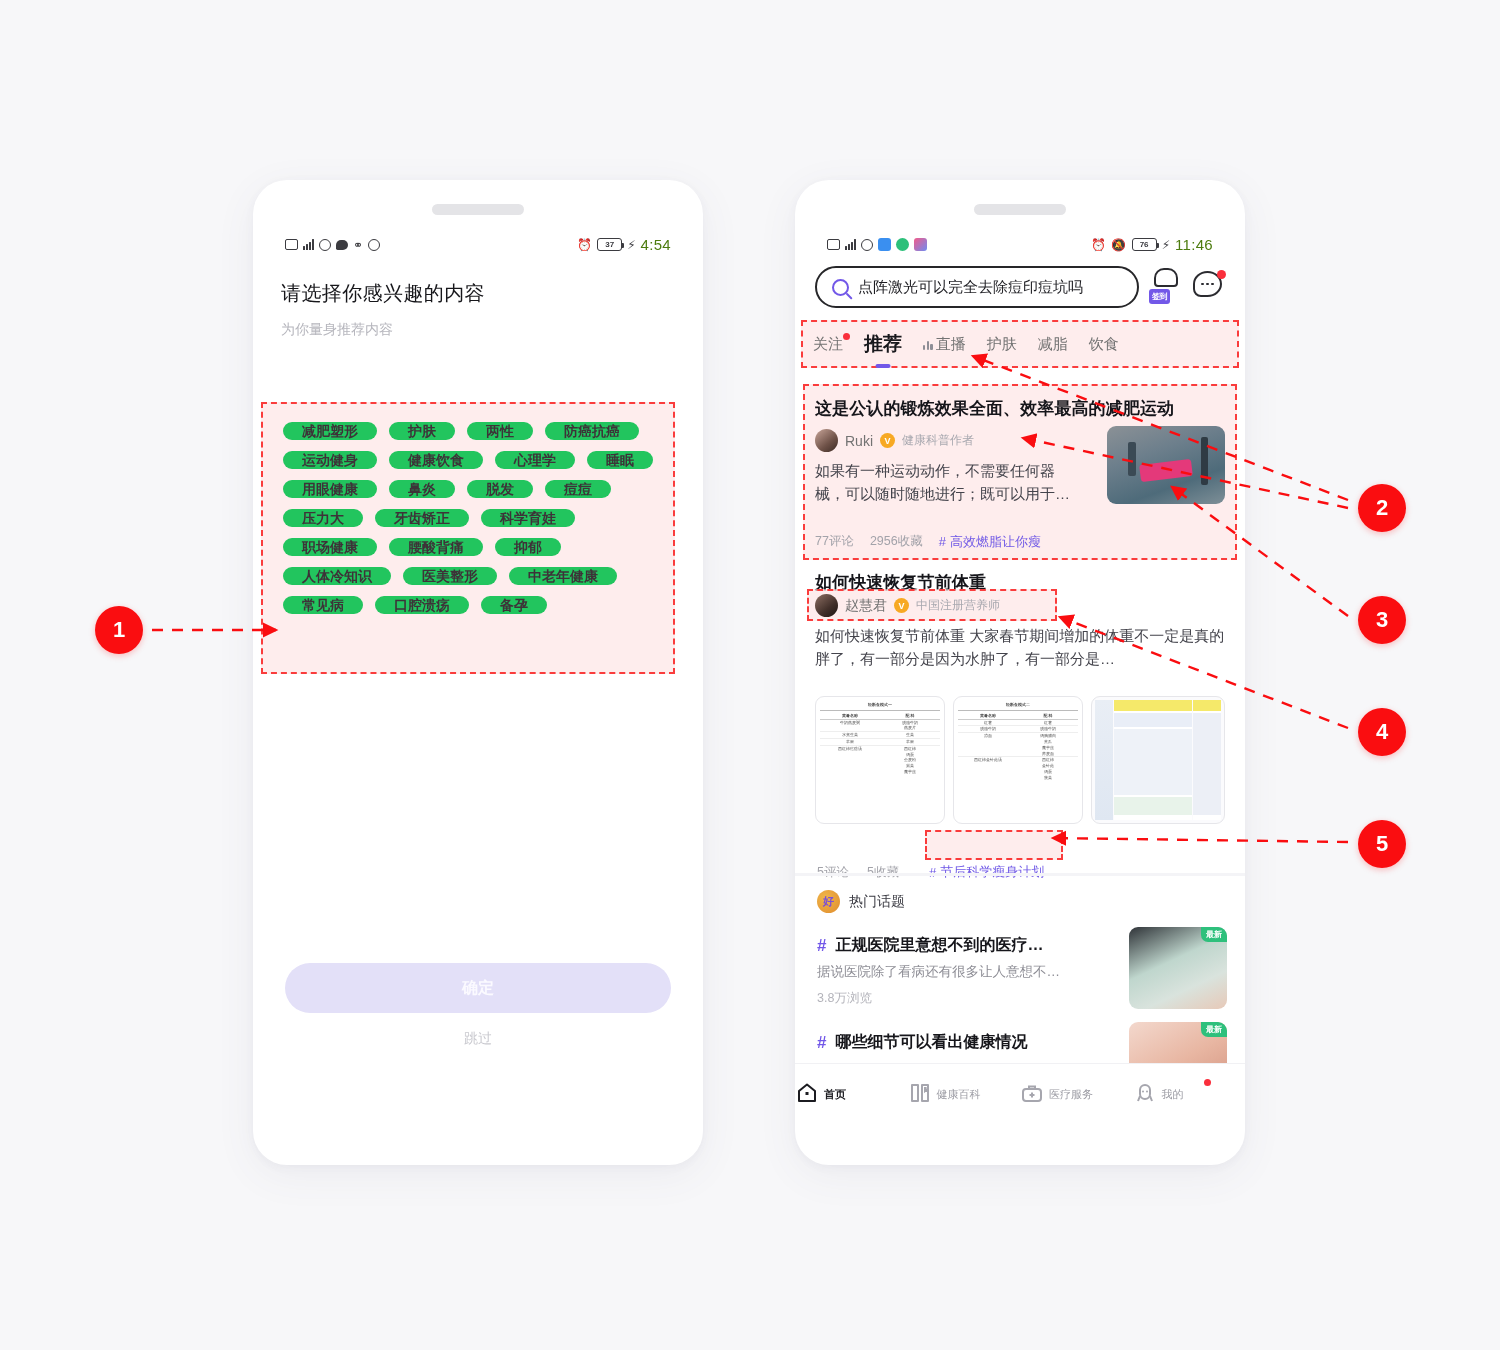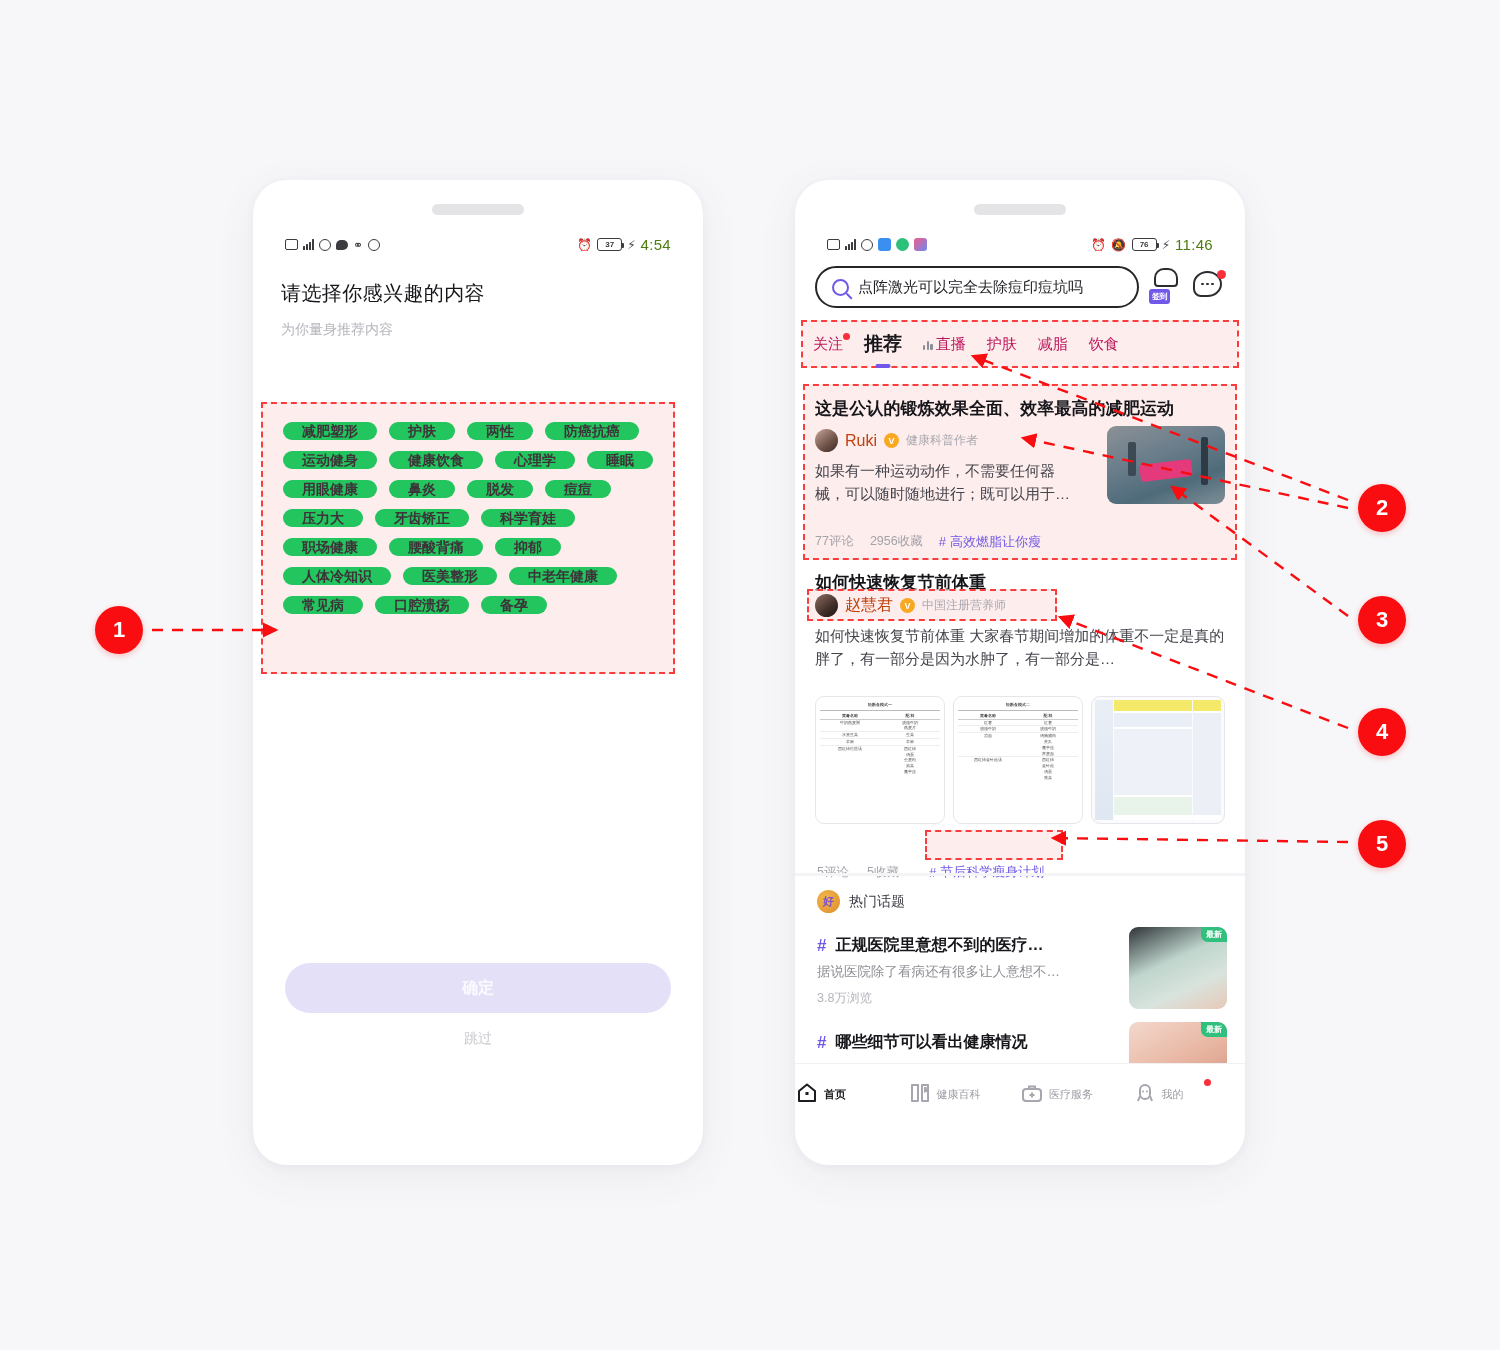--- a/index.html
+++ b/index.html
@@ -102,39 +102,39 @@
     display:flex;align-items:center;justify-content:center;gap:2.5px;}
   .msg-bubble i{width:2.6px;height:2.6px;background:#2b2b30;border-radius:50%;}
   .msg-dot{position:absolute;top:-1px;right:-1px;width:9px;height:9px;background:#fa2f3c;border-radius:50%;}
 
   .tabs-region{
     position:absolute;left:6px;top:140px;width:438px;height:48px;
     background:rgba(253,226,226,.62);border:2px dashed #fa3c3c;
   }
   .tabs{ position:absolute;left:18px;top:144px;width:418px;height:40px;
     display:flex;align-items:center;gap:21px;}
-  .tab{ font-size:15px;color:#be185d;position:relative;white-space:nowrap;font-weight:500;}
+  .tab{ font-size:15px;color:#737373;position:relative;white-space:nowrap;font-weight:500;}
   .tab.active{ font-size:19px;font-weight:700;color:#18181c;}
   .tab .newdot{position:absolute;top:-2px;right:-7px;width:7px;height:7px;background:#fa2f3c;border-radius:50%;}
   .tab .underline{position:absolute;left:50%;transform:translateX(-50%);bottom:-11px;width:15px;height:4px;background:#7258e8;border-radius:2px;}
   .livebar{display:inline-flex;align-items:flex-end;gap:1.3px;height:11px;margin-right:3px;vertical-align:-1px;}
   .livebar i{display:block;width:2.4px;background:#8e8e96;border-radius:1px;}
   .livebar i:nth-child(1){height:5px}.livebar i:nth-child(2){height:9px}.livebar i:nth-child(3){height:6px}
 
   .card1-region{
     position:absolute;left:8px;top:204px;width:434px;height:176px;
     background:rgba(253,226,226,.62);border:2px dashed #fa3c3c;
   }
   .card{position:absolute;left:20px;width:410px;}
   .card-title{font-size:17px;font-weight:700;color:#15151a;line-height:1.3;letter-spacing:.1px;}
   .author{display:flex;align-items:center;gap:7px;margin-top:9px;}
   .avatar{width:23px;height:23px;border-radius:50%;flex:none;
     background:linear-gradient(140deg,#c9a69a,#6f5248 60%,#3b2a24);}
   .avatar.a2{background:linear-gradient(140deg,#8d6f63,#42302a 60%,#1d1513);}
-  .aname{font-size:16px;color:#c2410c;font-weight:500;}
+  .aname{font-size:14px;color:#737373;font-weight:500;}
   .vbadge{width:15px;height:15px;border-radius:50%;background:#f7a923;color:#fff;
     font-size:9px;display:flex;align-items:center;justify-content:center;font-weight:700;}
   .atitle{font-size:12px;color:#a9a9b0;}
   .excerpt{font-size:15px;color:#44444c;line-height:1.55;margin-top:7px;}
   .metarow{display:flex;align-items:center;gap:16px;margin-top:27px;font-size:12.5px;color:#a3a3aa;}
   .hashtag{color:#6f58e6;font-size:13px;display:flex;align-items:center;gap:4px;font-weight:500;}
   .thumb{position:absolute;border-radius:9px;overflow:hidden;}
 
   .author-region{position:absolute;left:12px;top:409px;width:250px;height:32px;
     background:rgba(253,226,226,.62);border:2px dashed #fa3c3c;}

